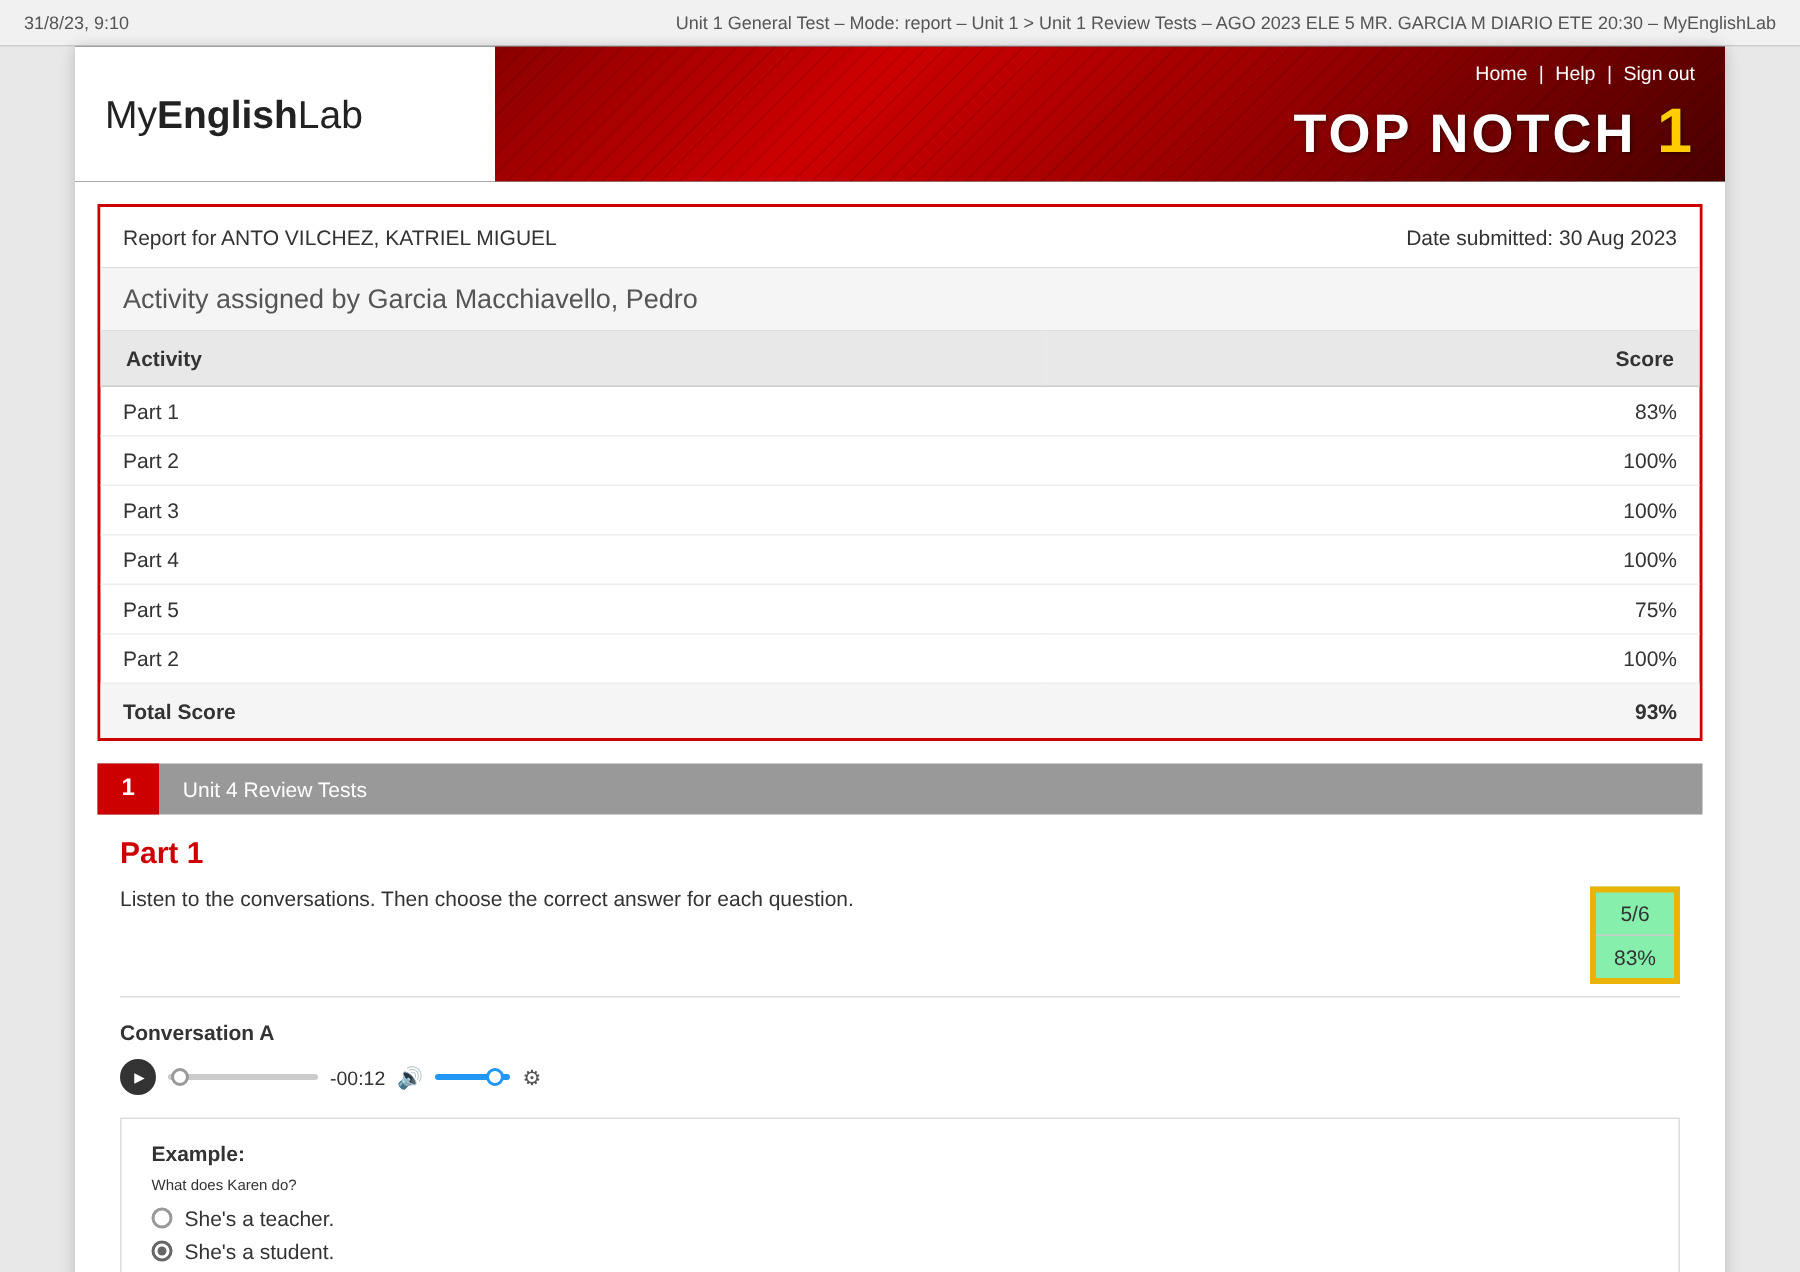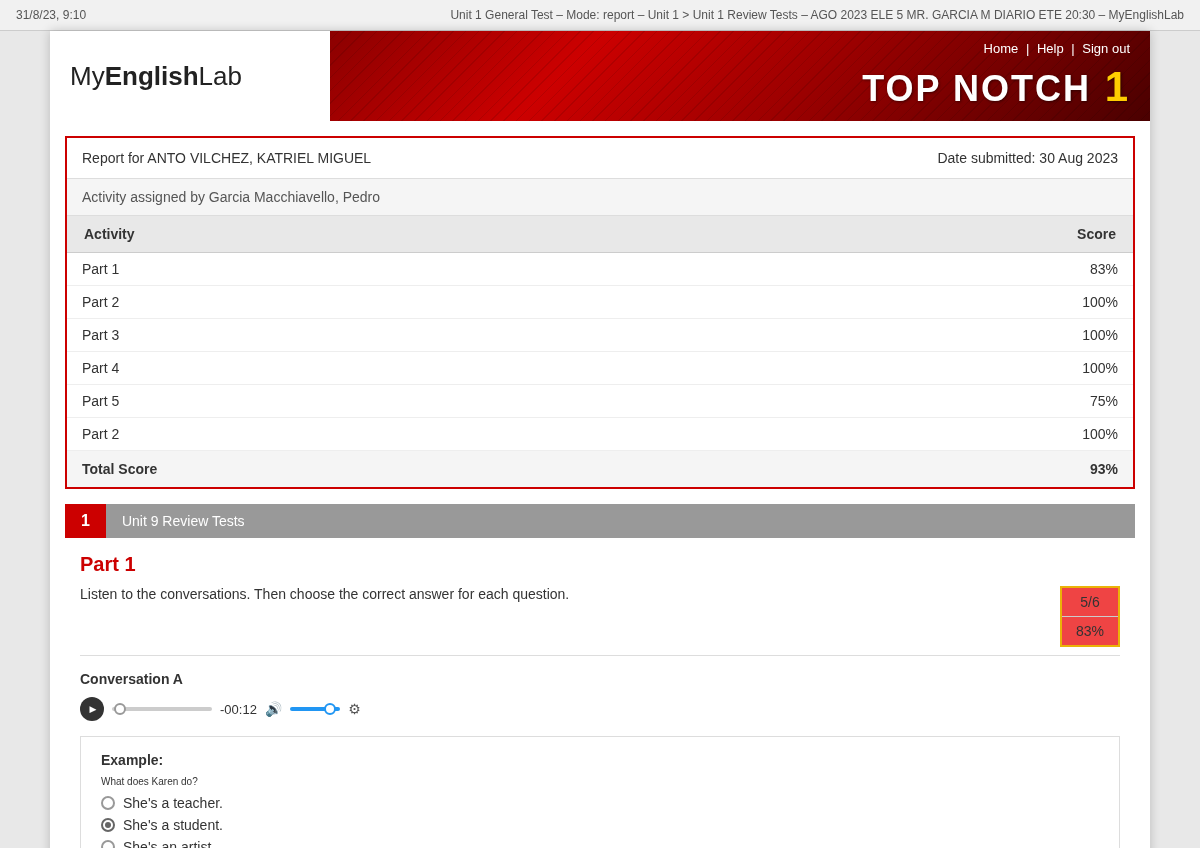--- a/index.html
+++ b/index.html
@@ -136,21 +136,21 @@
       align-items: center;
       padding: 12px 15px;
       border-bottom: 1px solid #ddd;
       background: #fff;
     }
 
     .report-subheader {
       padding: 10px 15px;
       background: #f5f5f5;
       border-bottom: 1px solid #ddd;
-      font-size: 14px;
+      font-size: 18px;
       color: #555;
     }
 
     
     .score-table {
       width: 100%;
       border-collapse: collapse;
     }
 
     .score-table thead tr th {
@@ -234,24 +234,24 @@
     }
 
     .part-description {
       font-size: 14px;
       color: #333;
       flex: 1;
       padding-right: 20px;
     }
 
     .score-box {
-      border: 2px solid #eab308;
+      border: 4px solid #eab308;
       text-align: center;
       min-width: 60px;
-      background: #ef4444;
+      background: #86efac;
     }
 
     .score-box .score-raw {
       padding: 6px 10px;
       font-size: 14px;
       border-bottom: 1px solid #ccc;
     }
 
     .score-box .score-pct {
       padding: 6px 10px;
@@ -479,21 +479,21 @@
         <tr>
           <td>Total Score</td>
           <td>93%</td>
         </tr>
       </tfoot>
     </table>
   </div>
 
   <div class="unit-bar">
     <div class="unit-number">1</div>
-    <div class="unit-name">Unit 9 Review Tests</div>
+    <div class="unit-name">Unit 4 Review Tests</div>
   </div>
 
   <div class="main-content">
 
     <div class="part-title">Part 1</div>
 
     <div class="part-description-row">
       <div class="part-description">Listen to the conversations. Then choose the correct answer for each question.</div>
       <div class="score-box">
         <div class="score-raw">5/6</div>

